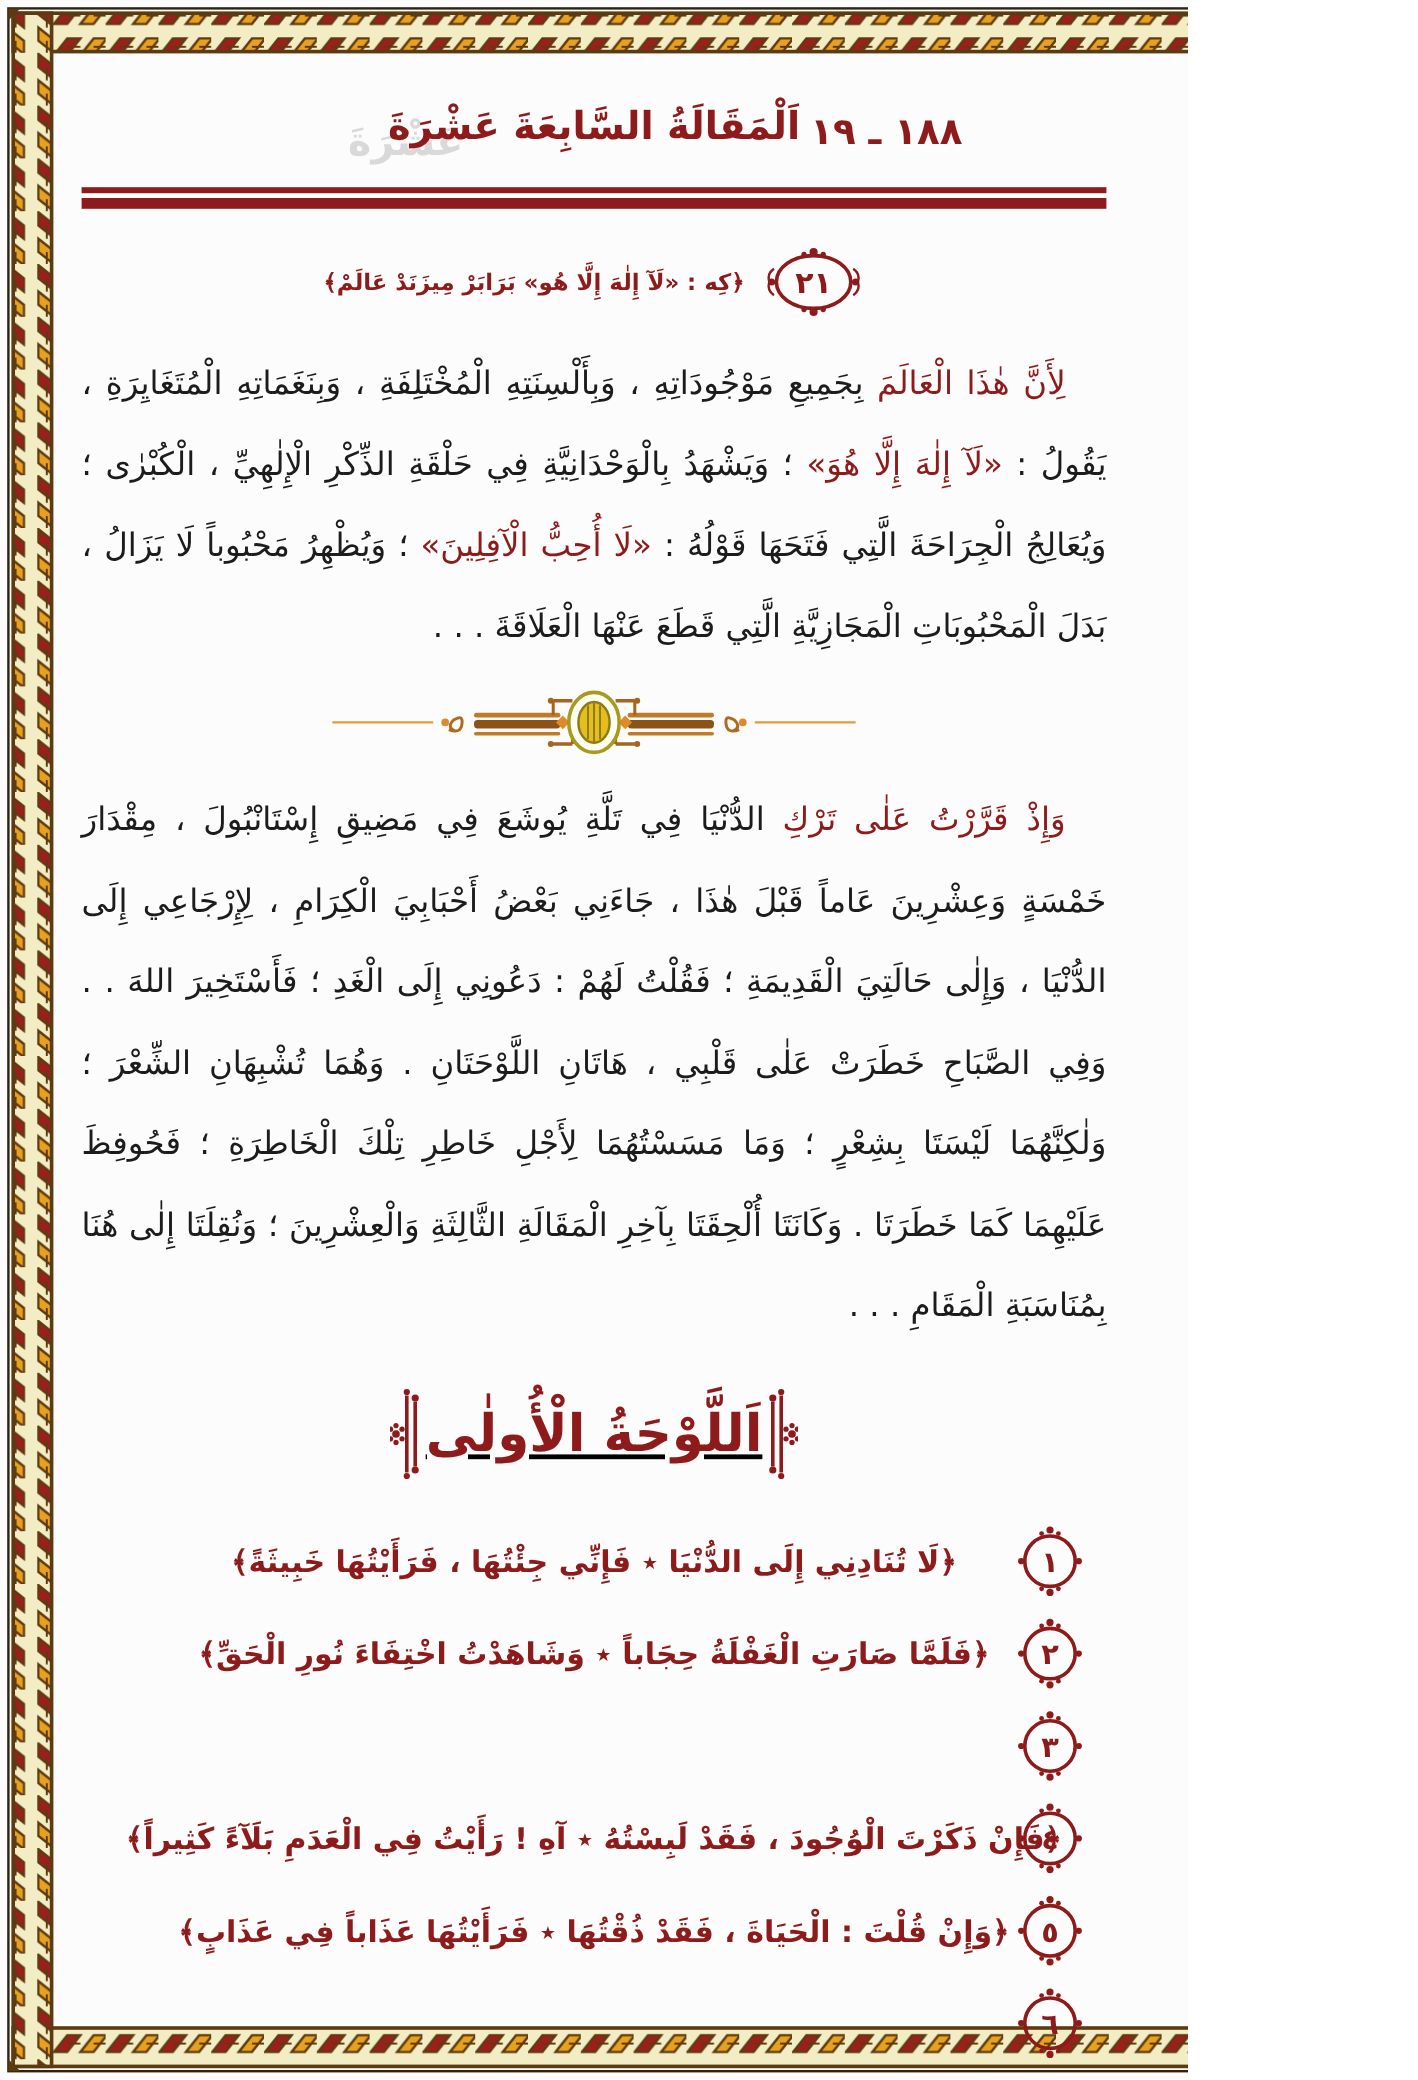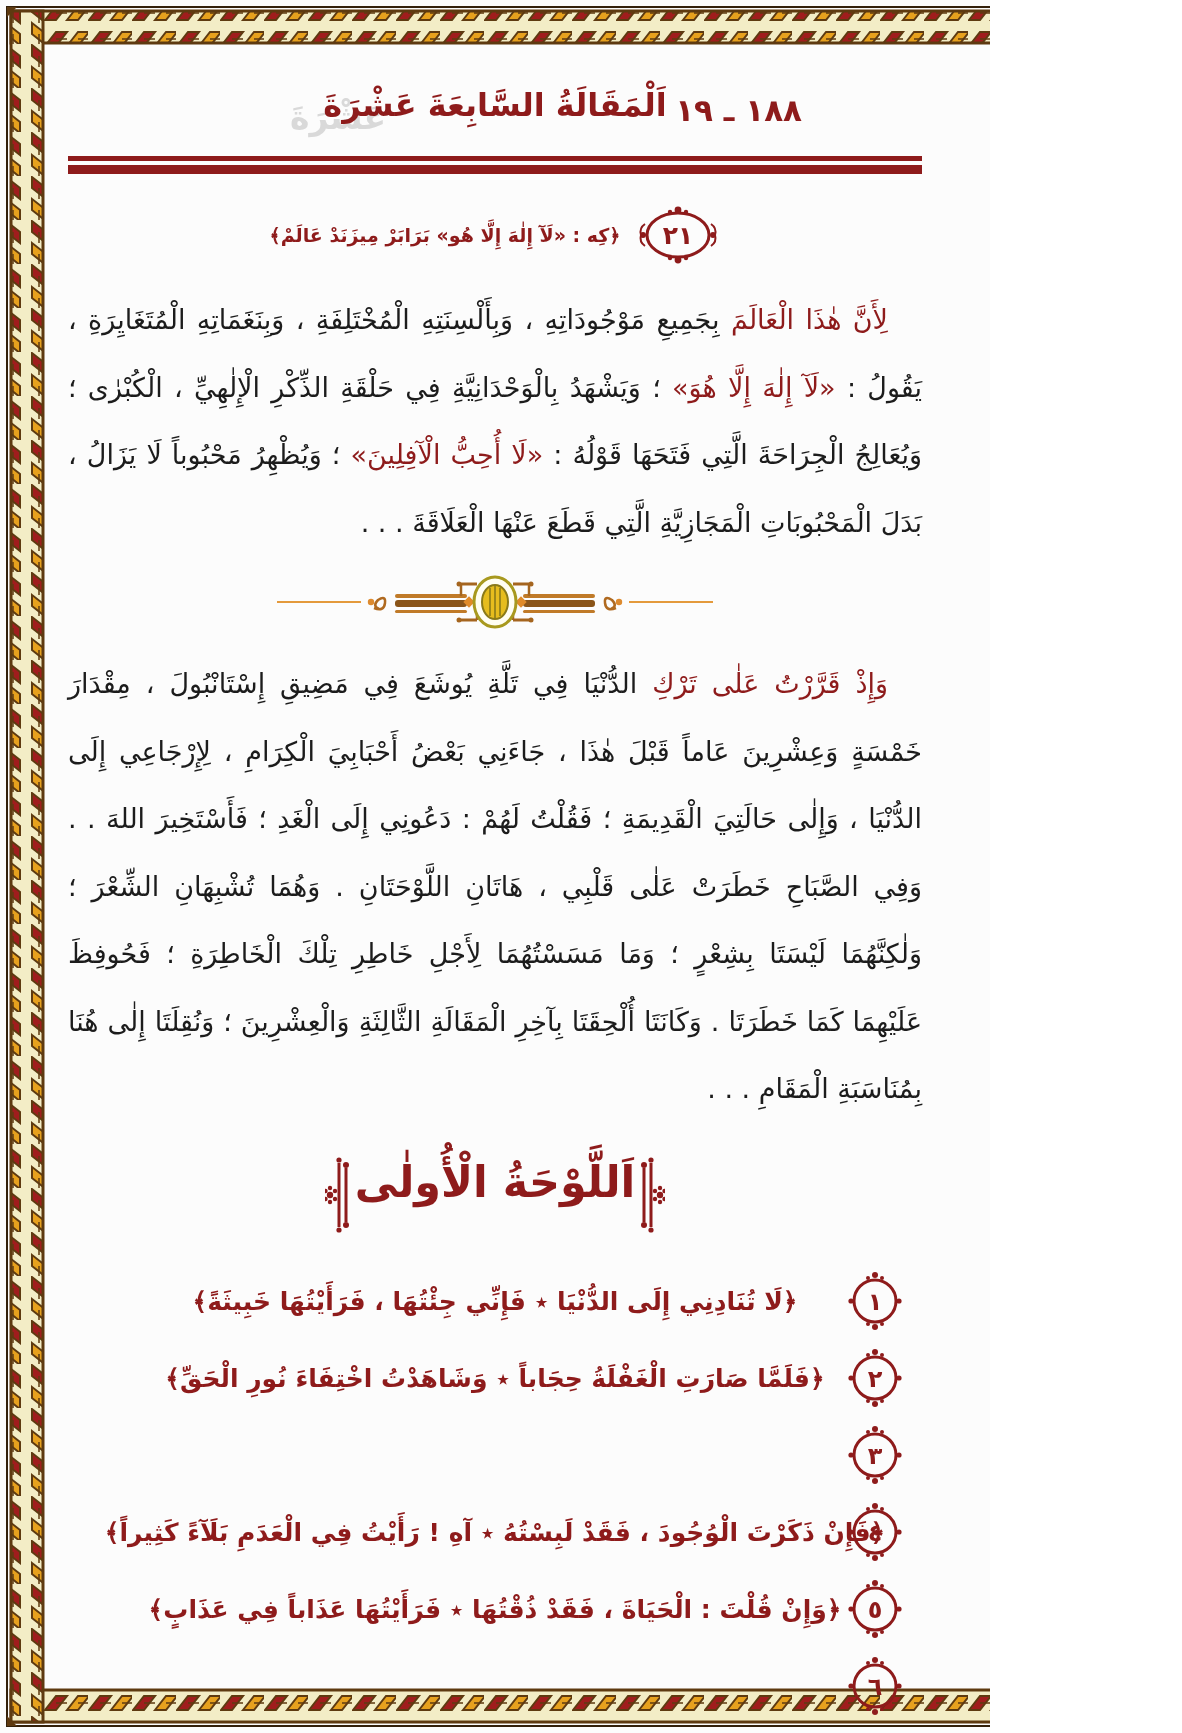--- a/index.html
+++ b/index.html
@@ -40,21 +40,21 @@
   
   .para {
     font-size:27px; font-weight:normal; color:#1c1c1c;
     text-align:justify; line-height:2.5; margin:20px 0 0 0; text-indent:34px;
   }
   .red { color:#8e1b1b; }
   
   .divider-wrap { display:flex; justify-content:center; margin:18px 0 6px 0; }
   
   .tablet-heading-row {
-    display:flex; justify-content:center; align-items:flex-start; gap:0; margin-top:34px;
+    display:flex; justify-content:center; align-items:center; gap:0; margin-top:34px;text-decoration:underline;
   }
   .tablet-heading { font-size:43px; font-weight:bold; color:#8e1b1b; white-space:nowrap; }
   .tablet-subtitle {
     text-align:center; font-size:28px; font-weight:bold; color:#8e1b1b; margin-top:30px;
   }
   
   .verses { margin-top:30px; }
   .verse-row {
     position:relative; height:77px;
     display:flex; align-items:center; justify-content:center;

